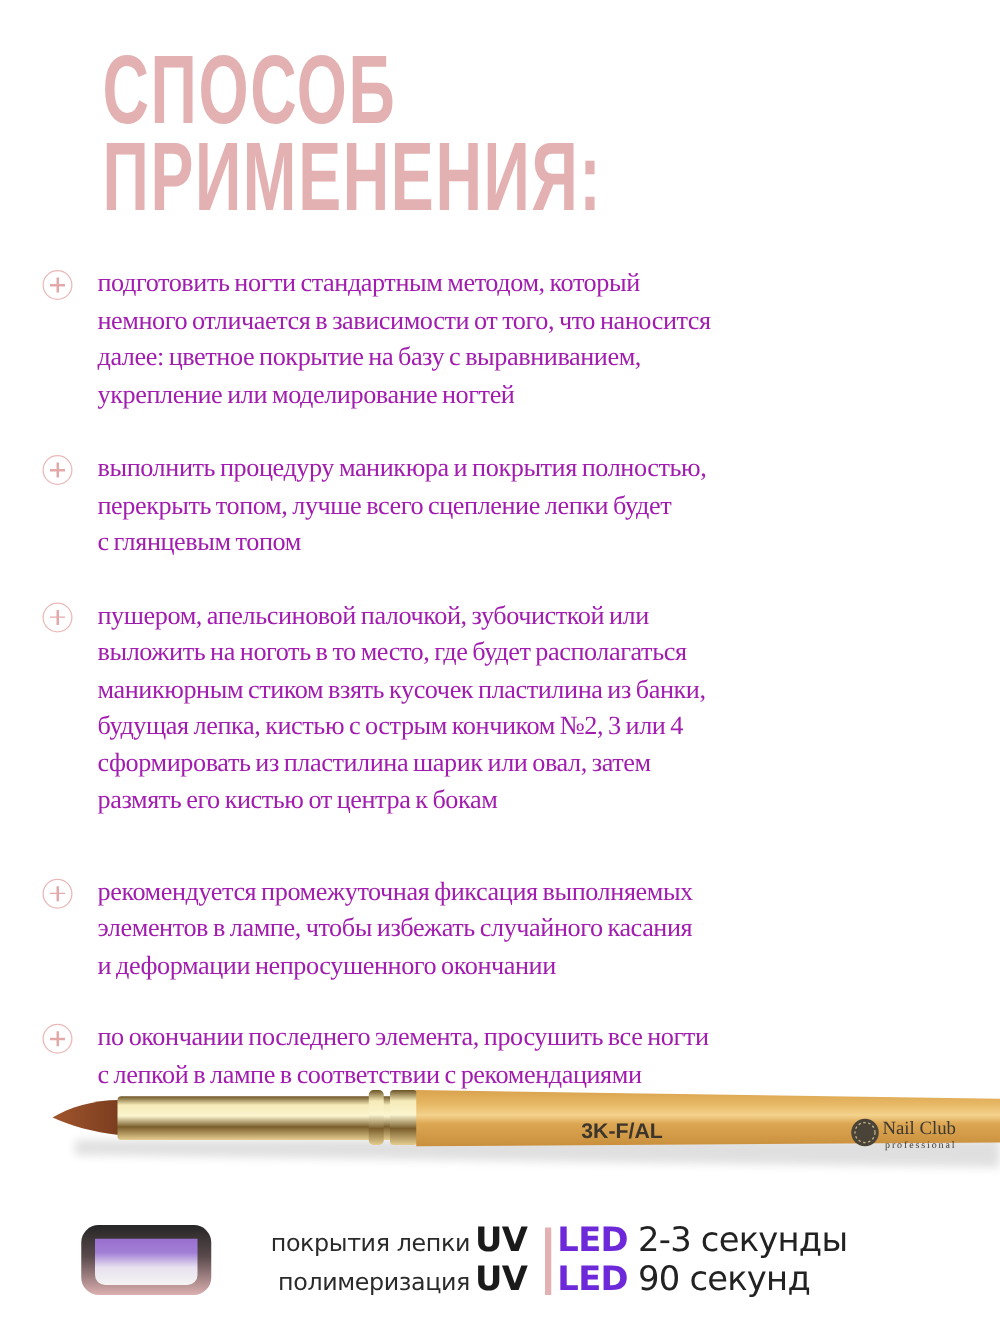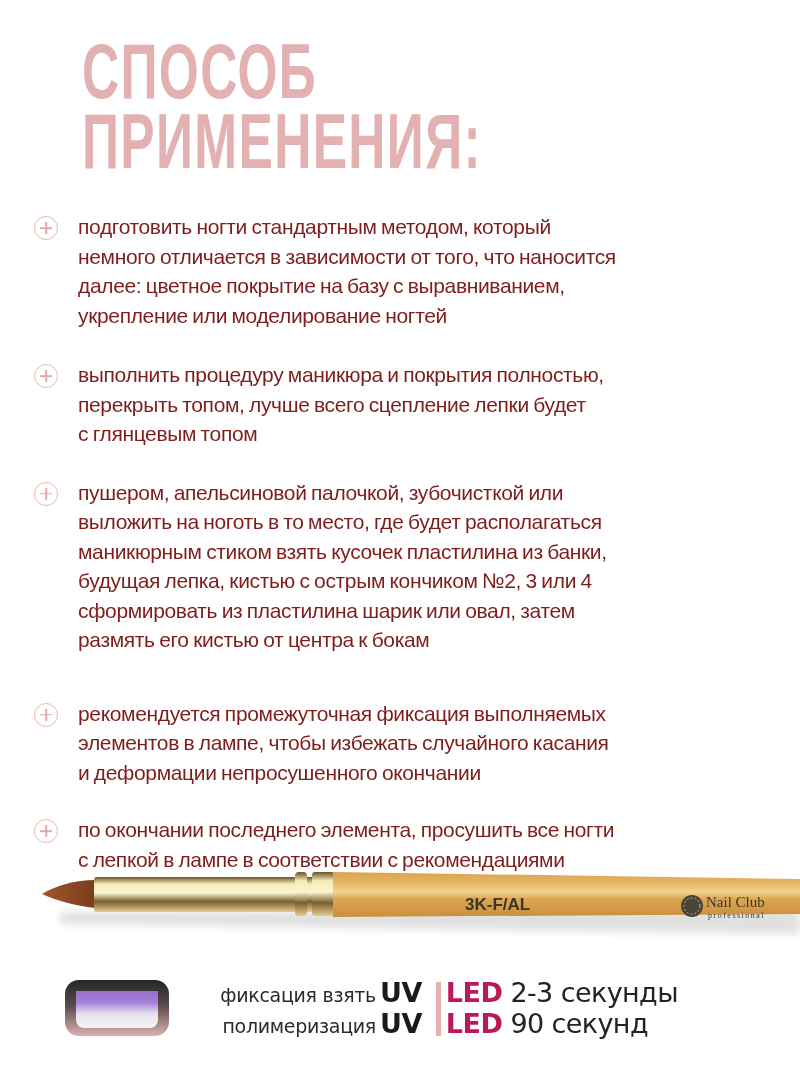--- a/index.html
+++ b/index.html
@@ -28,24 +28,24 @@
       width: 24px; height: 24px; border-radius: 50%;
       border: 1.6px solid #eab8b8;
     }
     .step .plus::before, .step .plus::after {
       content: ""; position: absolute; background: #e3a9a9;
       left: 50%; top: 50%;
     }
     .step .plus::before { width: 12px; height: 1.6px; transform: translate(-50%, -50%); }
     .step .plus::after  { width: 1.6px; height: 12px; transform: translate(-50%, -50%); }
     .step .text {
-      font-family: Liberation Sans, sans-serif;
+      font-family: Liberation Serif, serif;
       font-size: 21px;
       line-height: 29.5px;
-      color: #7f1d1d;
+      color: #a21caf;
       letter-spacing: -0.35px;
       word-spacing: -1px;
     }
     .step .text span { display: block; white-space: nowrap; }
 
     .brush { position: absolute; left: 0; top: 862px; width: 644px; height: 90px; }
 
     .lamp-icon {
       position: absolute; left: 65px; top: 980px; width: 104px; height: 56px;
       border-radius: 14px;
@@ -63,21 +63,21 @@
       display: inline-block; width: 190px; text-align: right;
       font-family: "DejaVu Sans", sans-serif; font-size: 19px; color: #2a2a2a;
       letter-spacing: -0.3px;
     }
     .cure-uv {
       font-family: "DejaVu Sans", sans-serif; font-weight: 700;
       font-size: 27px; color: #1a1a1a; margin-left: 4px; letter-spacing: -0.5px;
     }
     .cure-led {
       font-family: "DejaVu Sans", sans-serif; font-weight: 700;
-      font-size: 27px; color: #be185d; margin-left: 24px; letter-spacing: -0.5px;
+      font-size: 27px; color: #6d28d9; margin-left: 24px; letter-spacing: -0.5px;
     }
     .cure-time {
       font-family: "DejaVu Sans", sans-serif;
       font-size: 27px; color: #222; margin-left: 8px; letter-spacing: -0.6px;
     }
     .cure-divider {
       position: absolute; left: 250px; top: 5px; width: 5px; height: 54px;
       background: #e3b1b1;
     }
   </style>
@@ -179,21 +179,21 @@
   </svg>
 </div>
 
 <div class="lamp-icon">
   <div class="screen"></div>
 </div>
 
 <div class="cure">
   <div class="cure-divider"></div>
   <div class="cure-row">
-    <span class="cure-label">фиксация взять</span>
+    <span class="cure-label">покрытия лепки</span>
     <span class="cure-uv">UV</span>
     <span class="cure-led">LED</span>
     <span class="cure-time">2-3 секунды</span>
   </div>
   <div class="cure-row">
     <span class="cure-label">полимеризация</span>
     <span class="cure-uv">UV</span>
     <span class="cure-led">LED</span>
     <span class="cure-time">90 секунд</span>
   </div>

